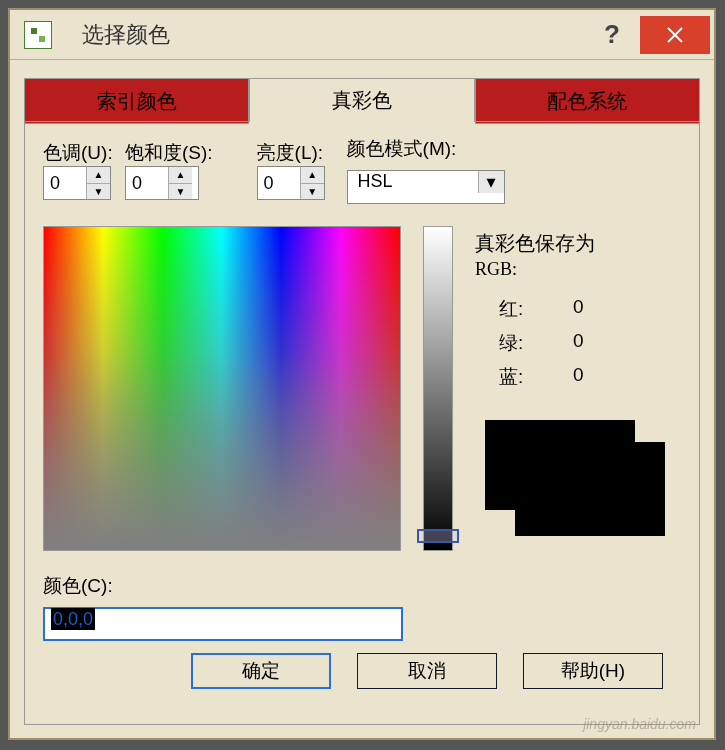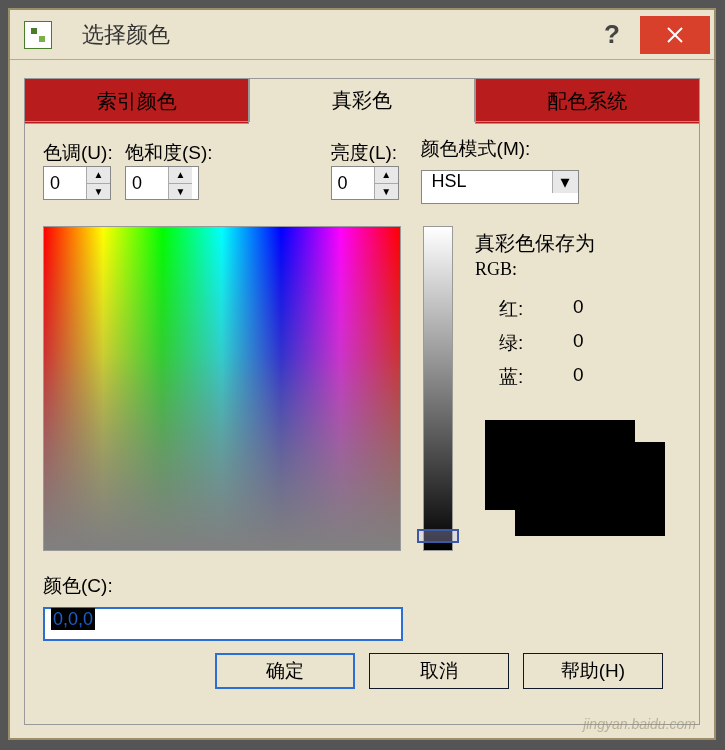--- a/index.html
+++ b/index.html
@@ -175,21 +175,21 @@
     .color-input{
       margin-top:8px; width:360px; height:34px;
       border:2px solid #2a6fd6;
       background:#fff;
       padding:0 6px;
       font-size:18px;
       color:#1a5fc8;
     }
     .color-input span{ background:#000000; padding:1px 2px;}
     .footer{
-      display:flex; justify-content:flex-end; gap:14px;
+      display:flex; justify-content:flex-end; gap:26px;
       padding: 12px 18px 0 0;
     }
     .btn{
       width:140px; height:36px;
       border:1px solid #0f172a; background:#eae4cf;
       display:flex;align-items:center;justify-content:center;
       font-size:19px; cursor:pointer;
     }
     .btn.primary{ border:2px solid #2a6fd6;}
     .watermark{position:absolute; right:18px; bottom:6px; font-size:14px; color:rgba(150,140,110,0.6); font-style:italic;}
@@ -237,21 +237,21 @@
         <div>
           <div class="fld-label">饱和度(S):</div>
           <div class="spinner">
             <input value="0" style="">
             <div class="spin-btns">
                 <div class="sp">▲</div>
                 <div class="sp">▼</div>
               </div>
           </div>
         </div>
-        <div style="margin-left:118px;">
+        <div style="margin-left:44px;">
           <div class="fld-label">亮度(L):</div>
           <div class="spinner">
             <input value="0" style="">
             <div class="spin-btns">
                 <div class="sp">▲</div>
                 <div class="sp">▼</div>
               </div>
           </div>
         </div>
         <div class="mode-section">

